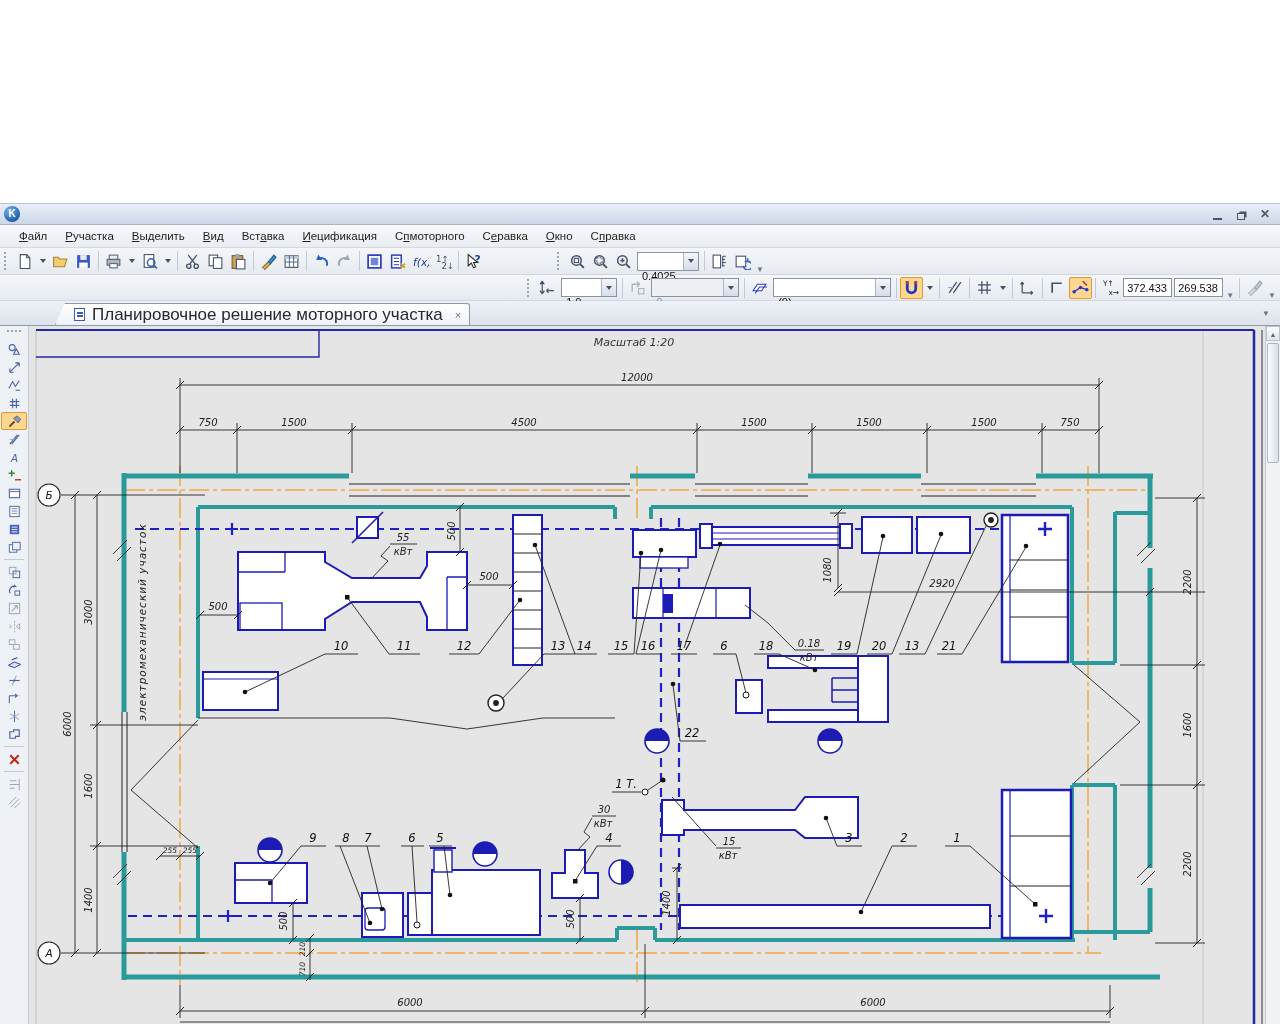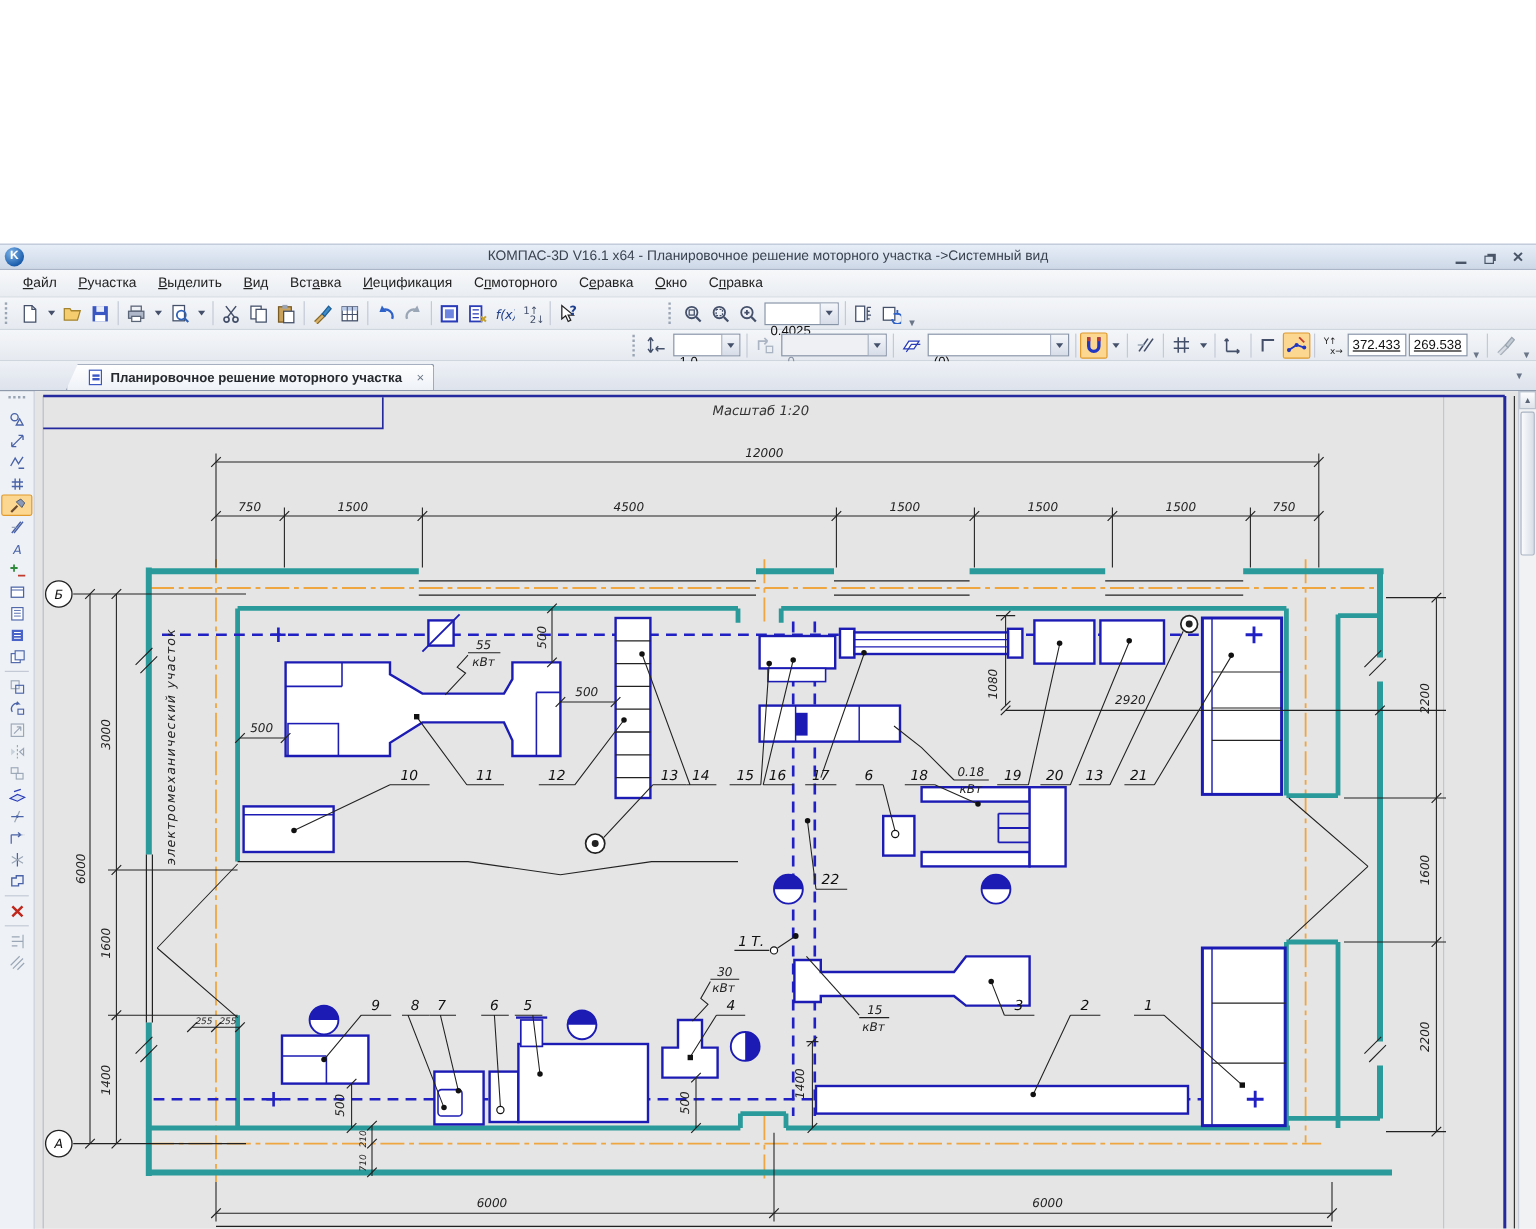--- a/index.html
+++ b/index.html
@@ -34,31 +34,31 @@
   .tbtn svg{width:17px;height:17px;}
   .tbtn.hl{background:#fcd791;border:1px solid #e09a2e;}
   .tbtn.narrow{width:13px;}
   .drop{width:0;height:0;border-left:3.5px solid transparent;border-right:3.5px solid transparent;border-top:4px solid #44506a;}
   .combo{display:flex;align-items:stretch;border:1px solid #8794a8;background:#fff;height:19px;margin:0 2px;}
   .combo .val{font-size:11px;color:#111;padding:2px 4px;flex:1;white-space:nowrap;margin-top:15px;}
   .combo .cbtn{width:15px;background:linear-gradient(#f4f6fa,#d7dde8);border-left:1px solid #aab4c4;
     display:flex;align-items:center;justify-content:center;}
   .combo.gray{background:#eef0f3;} .combo.gray .val{color:#8a93a3;}
   .field{width:49px;height:19px;border:1px solid #8794a8;background:#fff;font-size:11px;padding:1px 3px;margin:0 1px;
-    font-family:"Liberation Sans",sans-serif;color:#111;text-decoration:underline;}
+    font-family:"Liberation Sans",sans-serif;color:#111;}
   .chev{font-size:8px;color:#6a7688;margin:0 2px;align-self:flex-end;line-height:8px;}
   
   .tabbar{height:25px;background:linear-gradient(#eef1f6,#dde3ec);border-bottom:1px solid #8e9aac;
     display:flex;align-items:flex-end;padding-left:30px;position:relative;}
   .tab{height:22px;background:linear-gradient(#ffffff,#eef2f7);border:1px solid #8e9aac;border-bottom:none;
     border-radius:3px 3px 0 0;display:flex;align-items:center;padding:0 8px 0 10px;margin-left:25px;
     clip-path:polygon(0 100%,10px 0,100% 0,100% 100%);padding-left:18px;}
   .tab .doc{width:11px;height:13px;border:1px solid #3a57c4;background:#fff;position:relative;margin-right:7px;}
   .tab .doc::after{content:"";position:absolute;left:2px;top:3px;width:6px;height:1.5px;background:#3a57c4;box-shadow:0 3px 0 #3a57c4;}
-  .tab .tl{font-size:11px;font-weight:bold;color:#26292e;}
+  .tab .tl{font-size:17px;font-weight:normal;color:#26292e;}
   .tab .tx{margin-left:12px;color:#6a7585;font-size:11px;}
   .tablist{position:absolute;right:10px;top:8px;font-size:8px;color:#6a7688;}
   
   .work{display:flex;height:698px;background:#fff;}
   .lpanel{flex:0 0 29px;background:#eef1f5;border-right:1px solid #c5ccd8;padding-top:4px;}
   .lgrip{height:6px;border-top:2px dotted #9aa5b4;width:14px;margin:0 auto 4px;}
   .ltb{width:26px;height:18px;margin:0 auto;display:flex;align-items:center;justify-content:center;
     border:1px solid transparent;border-radius:2px;background:transparent;padding:0;}
   .ltb svg{width:15px;height:15px;}
   .ltb.hl{background:#fcd791;border-color:#e09a2e;}
@@ -76,21 +76,20 @@
   .note{font-style:italic;font-size:11px;fill:#333;}
   .mrk{font-style:italic;font-size:10.5px;fill:#111;}
 </style>
 </head>
 <body>
 
 <div class="app">
 
   <div class="titlebar">
     <div class="applogo">K</div>
-    <div class="title">КОМПАС-3D V16.1 x64 - Планировочное решение моторного участка -&gt;Системный вид</div>
     <div class="winbtns">
       <div class="wb wb-min">
           <i></i>
         </div>
       <div class="wb wb-rest">
           <i></i>
         </div>
       <div class="wb wb-close">✕</div>
     </div>
   </div>

